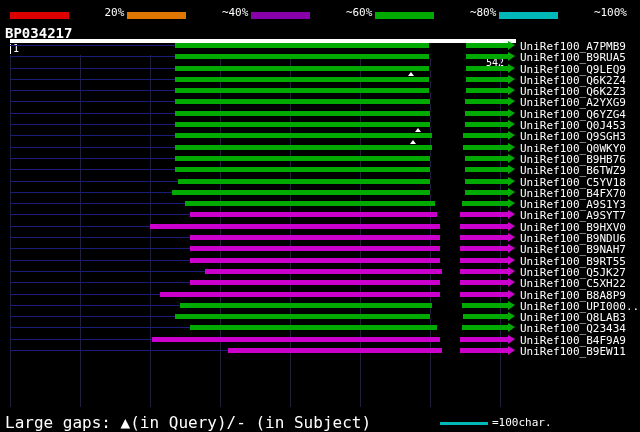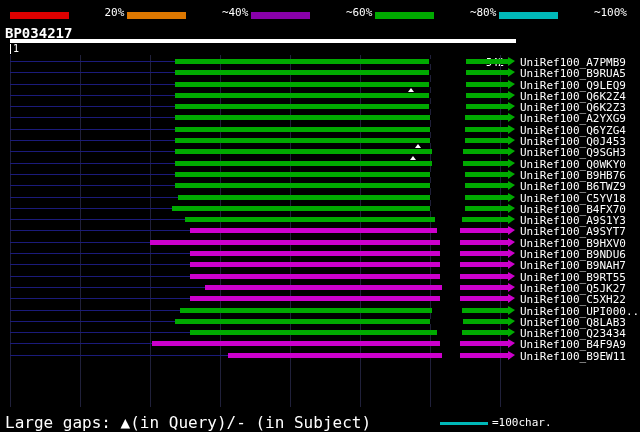--- a/index.html
+++ b/index.html
@@ -9,21 +9,21 @@
   .key-seg{flex:1 1 0;height:7px;}
   .key-label{flex:0 0 auto;color:#fff;font-size:11px;line-height:12px;padding:0 3px;white-space:nowrap;margin-left:33px;}
   .qname{position:absolute;left:5px;top:25px;color:#fff;font-size:14px;font-weight:bold;}
   .ruler-bar{position:absolute;left:10px;top:39px;width:506px;height:4px;background:#fff;}
   .ruler-start{position:absolute;left:10px;top:44px;color:#fff;font-size:10px;line-height:10px;
                border-left:1px solid #fff;padding-left:2px;height:10px;}
   .ruler-end{position:absolute;left:486px;top:44px;width:30px;text-align:left;color:#fff;
              font-size:10px;line-height:10px;margin-top:14px;}
   .grid{position:absolute;left:10px;top:55px;width:506px;height:352px;
         background:repeating-linear-gradient(90deg,#20203a 0 1px,transparent 1px 70px);}
-  .rows{position:absolute;left:0;top:56px;width:640px;}
+  .rows{position:absolute;left:0;top:40px;width:640px;}
   .row{position:relative;height:11.3px;}
   .leader{position:absolute;left:10px;top:5px;height:1px;}
   .bar{position:absolute;top:3px;height:5px;}
   .bar::after{content:"";position:absolute;right:-7px;top:-2px;width:0;height:0;
               border-top:4px solid transparent;border-bottom:5px solid transparent;
               border-left:7px solid var(--c);}
   .gap{position:absolute;top:0;height:5px;background:#000;display:block;}
   .marker{position:absolute;top:-2px;width:0;height:0;border-left:3px solid transparent;
           border-right:3px solid transparent;border-bottom:4px solid #fff;}
   .rlabel{position:absolute;left:520px;top:1px;color:#fff;font-size:11px;line-height:11px;white-space:nowrap;}
@@ -204,20 +204,27 @@
         <div class="rlabel">UniRef100_Q5JK27</div>
       </div>
       <div class="row">
         <div class="leader" style="width: 180px; background: rgb(27, 27, 122);"></div>
         <div class="bar" style="--c: #cc00cc; background: rgb(204, 0, 204); left: 190px; width: 318px;">
           <i class="gap" style="left: 250px; width: 20px;"></i>
         </div>
         <div class="rlabel">UniRef100_C5XH22</div>
       </div>
       <div class="row">
+        <div class="leader" style="width: 150px; background: rgb(27, 27, 122);"></div>
+        <div class="bar" style="--c: #cc00cc; background: rgb(204, 0, 204); left: 160px; width: 348px;">
+          <i class="gap" style="left: 280px; width: 20px;"></i>
+        </div>
+        <div class="rlabel">UniRef100_B8A8P9</div>
+      </div>
+      <div class="row">
         <div class="leader" style="width: 170px; background: rgb(27, 27, 122);"></div>
         <div class="bar" style="--c: #00aa00; background: rgb(0, 170, 0); left: 180px; width: 328px;">
           <i class="gap" style="left: 252px; width: 30px;"></i>
         </div>
         <div class="rlabel">UniRef100_UPI000...</div>
       </div>
       <div class="row">
         <div class="leader" style="width: 165px; background: rgb(27, 27, 122);"></div>
         <div class="bar" style="--c: #00aa00; background: rgb(0, 170, 0); left: 175px; width: 333px;">
           <i class="gap" style="left: 255px; width: 33px;"></i>

